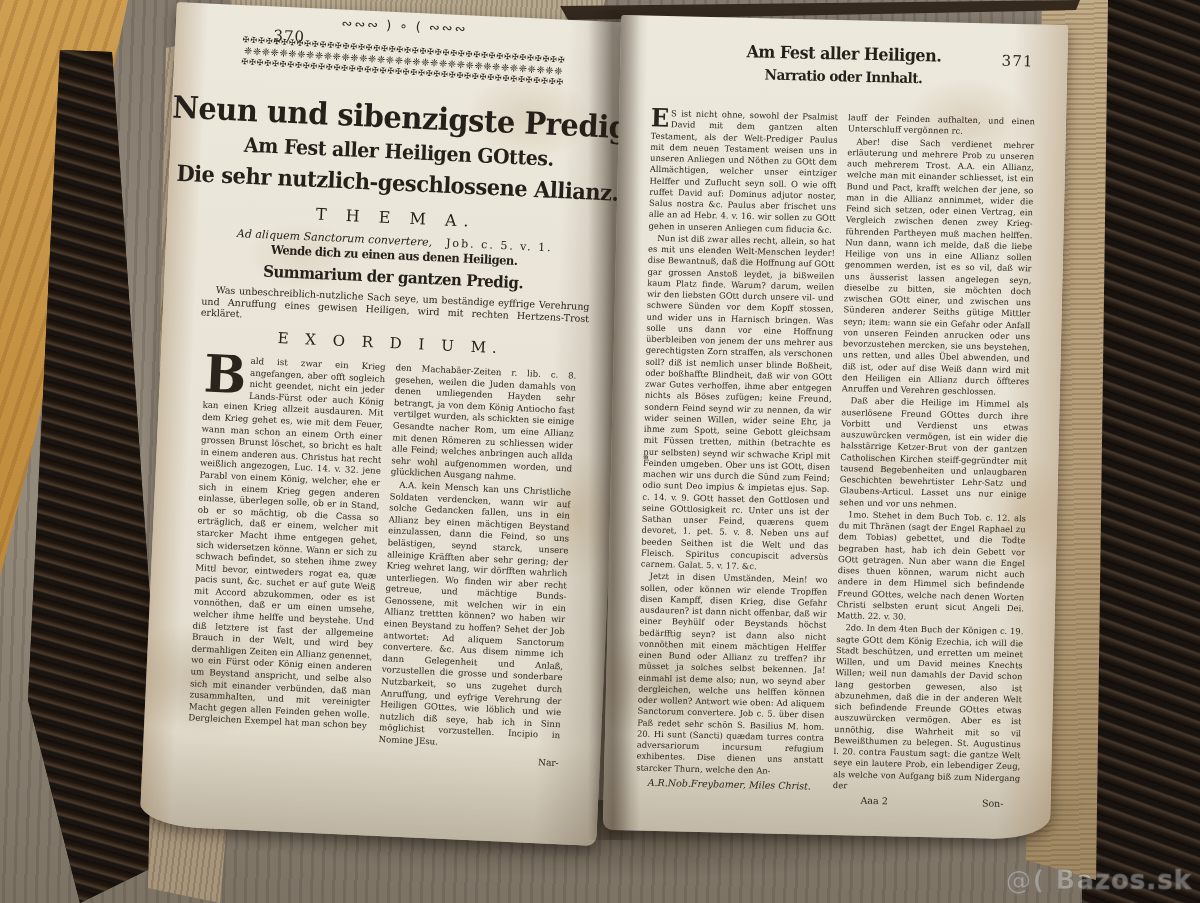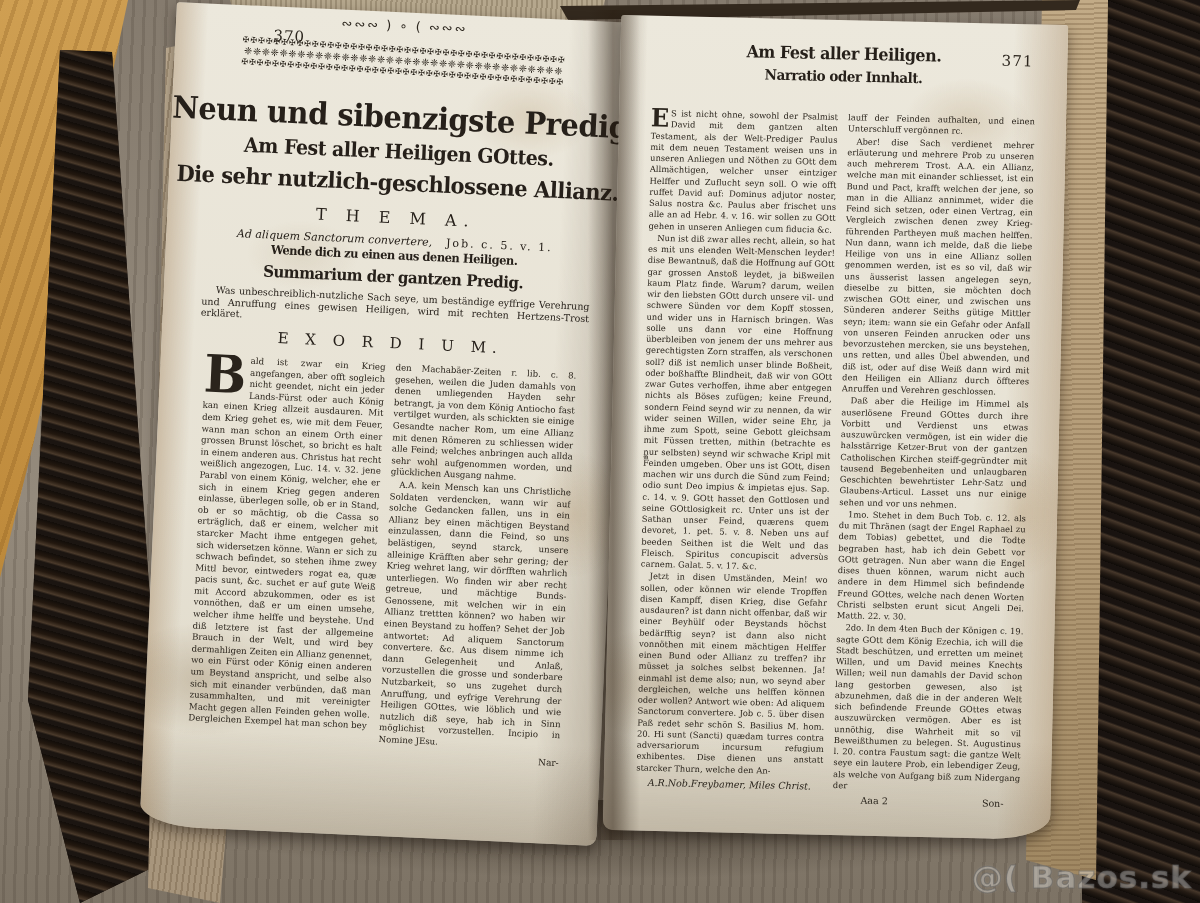--- a/index.html
+++ b/index.html
@@ -105,21 +105,21 @@
   .marg.tiny{font-size:6.3px;font-weight:bold;}
   .catchline{display:flex;justify-content:flex-end;padding-top:4px;font-size:9px;}
   .sigline{display:flex;justify-content:space-between;padding:3px 16px 0 28px;font-size:9.5px;}
   .footline{text-align:center;font-style:italic;font-size:9.5px;padding-top:3px;}
   .run-head{position:absolute;top:24px;width:100%;text-align:center;font-size:16px;}
   .sec-head{position:absolute;top:48px;width:100%;text-align:center;font-size:13.5px;}
   .page-right .pagenum{top:28px;right:34px;}
   .page-left .pagenum{top:20px;left:98px;}
   
   .watermark{position:absolute;right:8px;bottom:8px;z-index:50;
-     font-family:"DejaVu Sans",sans-serif;font-weight:bold;font-size:31px;letter-spacing:1px;
+     font-family:"DejaVu Sans",sans-serif;font-weight:bold;font-size:26px;letter-spacing:1px;
      color:rgba(232,232,230,.30);-webkit-text-stroke:1px rgba(95,95,95,.55);
      text-shadow:0 0 3px rgba(255,255,255,.15);}
 </style>
 </head>
 <body>
 
 <div class="stage">
 
   <div class="wood-bottom"></div>
   <div class="wood-left"></div>

